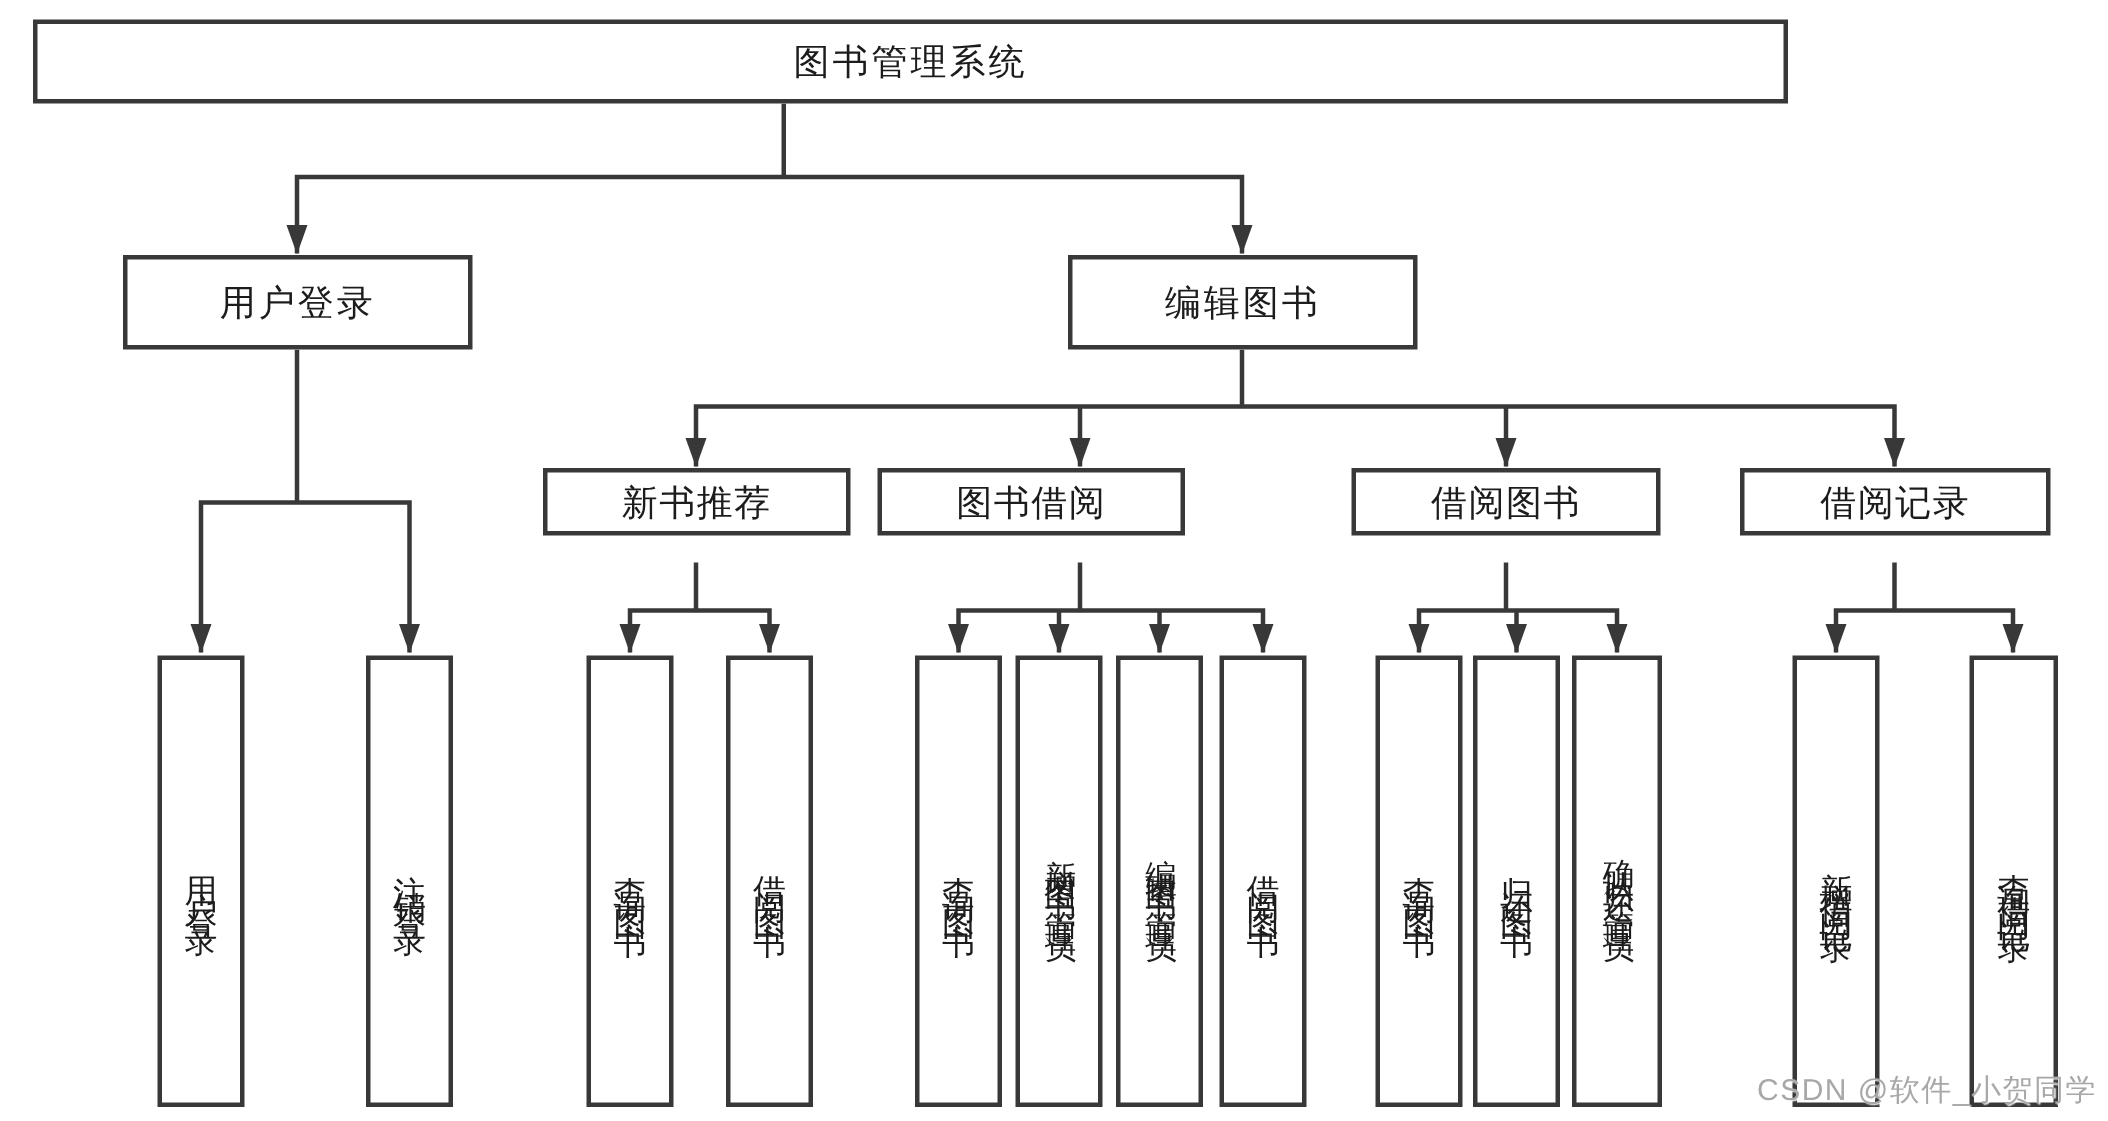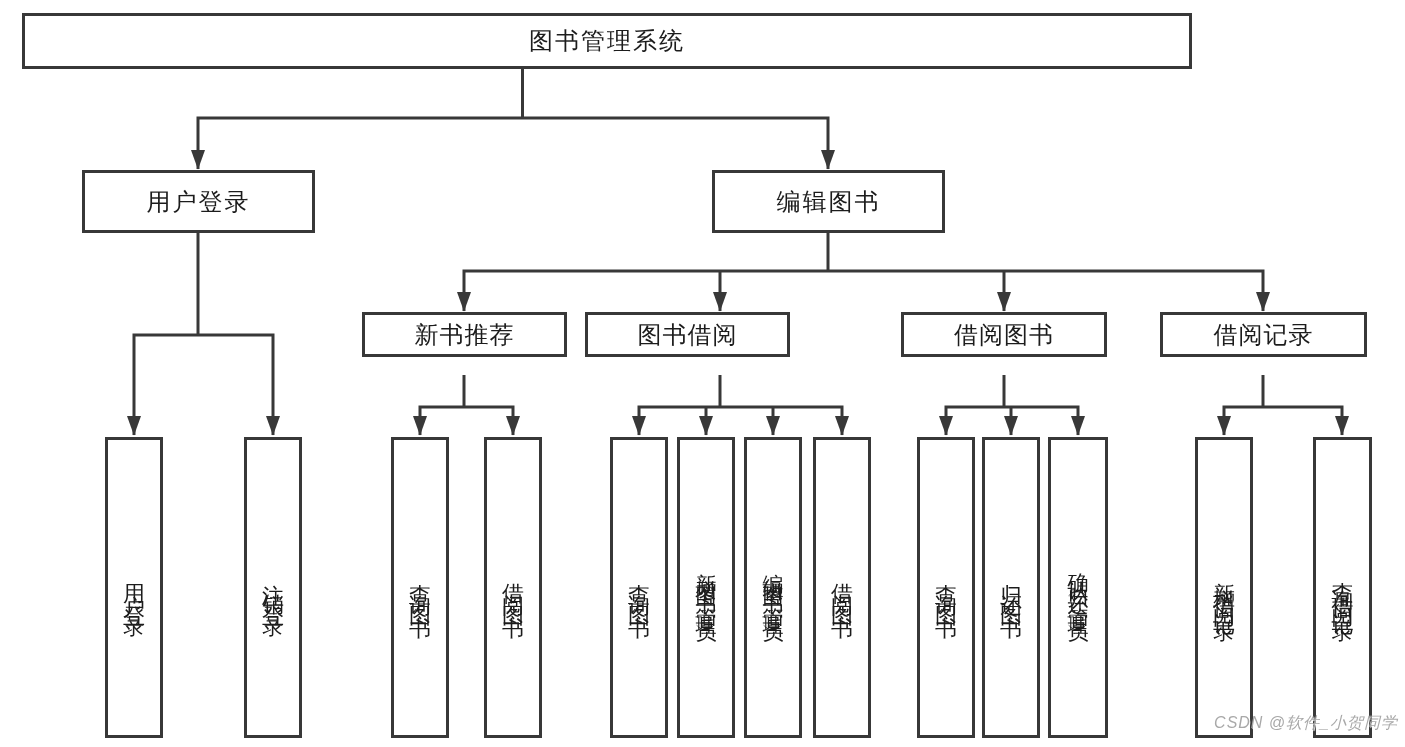--- a/index.html
+++ b/index.html
@@ -29,23 +29,22 @@
   .l3{top:312px;width:205px;height:45px;font-size:24px;letter-spacing:1px;}
   .leaf{
     top:437px;width:58px;height:301px;
     font-size:22px;letter-spacing:11px;
     writing-mode:vertical-rl;text-orientation:mixed;
   }
   .leaf.med{letter-spacing:8px;}
   .leaf.tight{font-size:21px;letter-spacing:7px;}
   .watermark{
     position:absolute;top:713px;right:7px;
-    font-size:16px;color:var(--watermark);letter-spacing:1px;
+    font-size:20px;color:var(--watermark);letter-spacing:1px;
     text-shadow:1px 1px 1px #ffffff;
-    font-style:italic;
   }
 </style>
 </head>
 <body>
 
 <div class="canvas">
 
   <svg class="connectors" viewBox="0 0 1405 747" xmlns="http://www.w3.org/2000/svg">
     <defs>
       <marker id="arrowhead" viewBox="0 0 15 20" refX="7.5" refY="19" markerWidth="15" markerHeight="20" markerUnits="userSpaceOnUse" orient="0">

